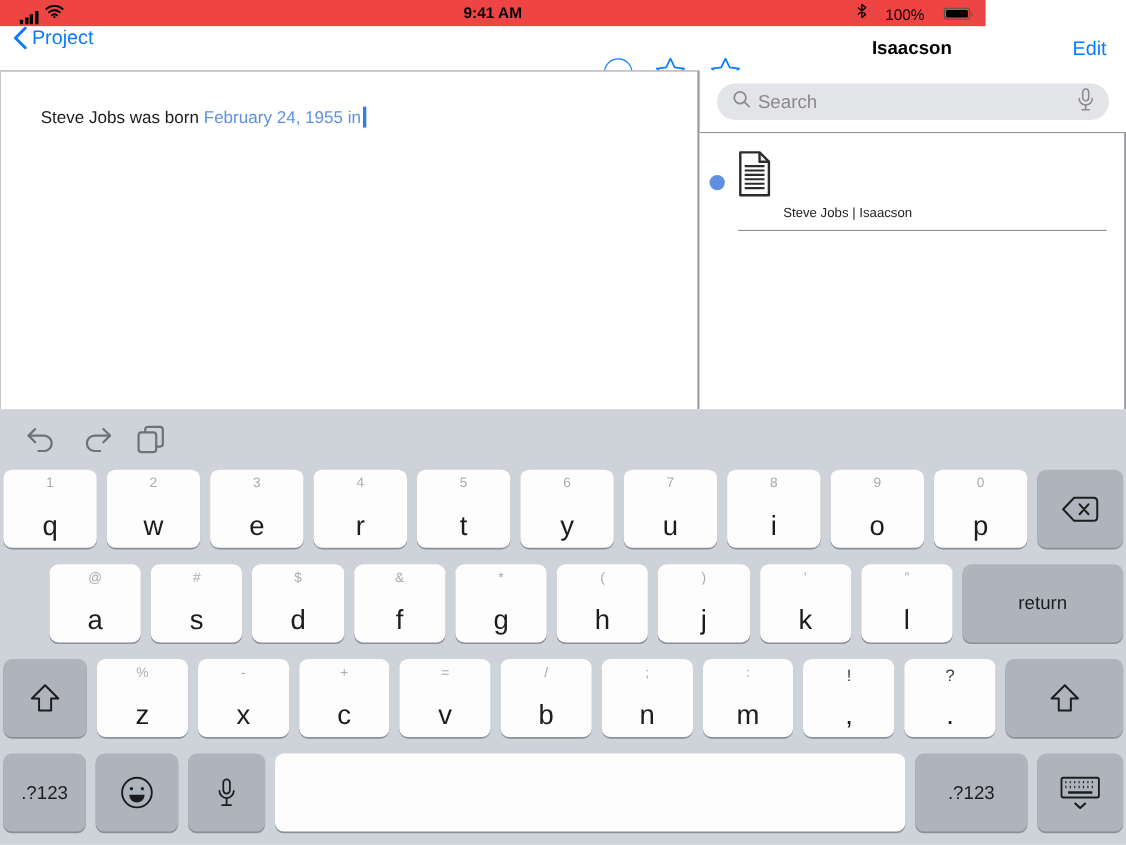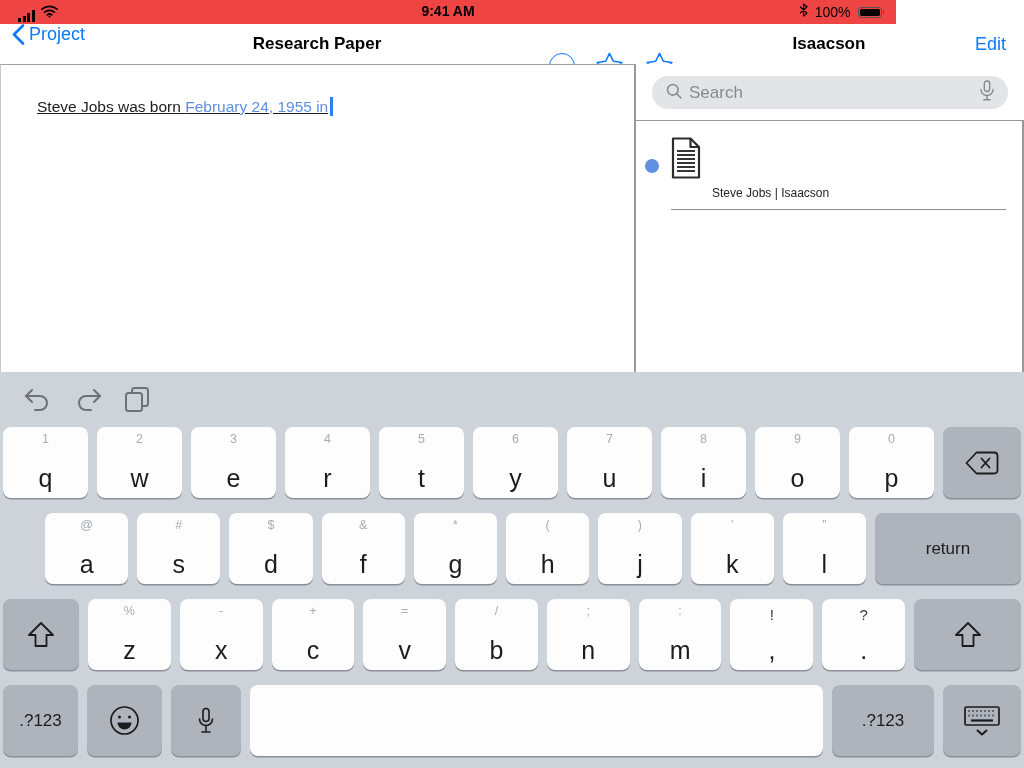--- a/index.html
+++ b/index.html
@@ -3,38 +3,38 @@
 <meta charset="utf-8">
 <style>
   * { margin:0; padding:0; box-sizing:border-box; }
   html,body { width:1024px; height:768px; }
   body { font-family:"Liberation Sans", sans-serif; background:#fff; position:relative; overflow:hidden; color:#1d1d1f; }
 
   
   .status-bar { position:absolute; top:0; left:0; width:896px; height:24px; background:#ef4444; }
   .sb-left { position:absolute; left:18px; top:4px; display:flex; align-items:flex-end; gap:6px; }
   .sb-time { position:absolute; left:0; right:0; top:3px; text-align:center; font-size:14px; font-weight:700; color:#000; }
-  .sb-right { position:absolute; right:12px; top:3px; display:flex; align-items:center; gap:7px; }
+  .sb-right { position:absolute; right:12px; top:3px; display:flex; align-items:center; gap:17px; }
   .sb-pct { font-size:14px; color:#000; }
   .sig-bars { display:flex; align-items:flex-end; gap:1.5px; height:12px; }
   .sig-bars i { display:block; width:3px; background:#000; border-radius:0.5px; }
 
   
   .nav-bar { position:absolute; top:24px; left:0; width:1024px; height:40px; background:#fff; }
   .back-btn { position:absolute; left:12px; top:0; height:40px; display:flex; gap:4px; color:#0a7aff; font-size:18px; cursor:default; }
   .doc-title { position:absolute; left:317px; top:0; transform:translateX(-50%); line-height:40px; font-size:17px; font-weight:700; color:#000; }
   .nav-circle { position:absolute; left:549px; top:29px; width:26px; height:26px; border:1.6px solid #0a7aff; border-radius:50%; }
   .nav-star { position:absolute; top:28px; width:27px; height:27px; }
   .nav-star.s1 { left:596px; } .nav-star.s2 { left:646px; }
   .sources-title { position:absolute; left:829px; top:0; transform:translateX(-50%); line-height:40px; font-size:17px; font-weight:700; color:#000; }
   .edit-btn { position:absolute; right:18px; top:0; line-height:40px; font-size:18px; color:#0a7aff; }
 
   
   .doc-pane { position:absolute; top:64px; left:0; width:634px; height:308px; background:#fff; border-top:1px solid #a0a0a5; border-left:1px solid #c9c9cd; }
-  .doc-text { position:absolute; left:36px; top:32px; font-size:15.5px; color:#1b1b1d; white-space:nowrap;text-decoration:underline; }
+  .doc-text { position:absolute; left:36px; top:32px; font-size:15.5px; color:#1b1b1d; white-space:nowrap; }
   .citation { color:#5f8fe3; }
   .caret { display:inline-block; width:2.5px; height:19px; background:#2f7cf6; vertical-align:-4px; margin-left:2px; }
 
   
   .sources-pane { position:absolute; top:64px; left:634px; width:390px; height:308px; background:#fff; border-left:2px solid #97979c; }
   .search-area { position:relative; height:56px; }
   .search-field { position:absolute; left:16px; right:16px; top:12px; height:33px; background:#e3e4e8; border-radius:16px; display:flex; align-items:center; padding:0 14px; }
   .search-ph { margin-left:7px; font-size:17px; color:#8a8a8e; flex:1; }
   .list-area { position:absolute; top:56px; left:0; right:0; bottom:0; border-top:1px solid #98989c; border-right:2px solid #98989c; background:#fff; }
   .source-item { position:relative; height:90px; }
@@ -107,21 +107,20 @@
 
 <div class="nav-bar">
   <div class="back-btn">
     <span>
       <svg width="13" height="21" viewBox="0 0 13 21" fill="none" stroke="#0a7aff" stroke-width="2.6" stroke-linecap="round" stroke-linejoin="round">
         <path d="M11 1.5 L2 10.5 L11 19.5"></path>
       </svg>
     </span>
     <span>Project</span>
   </div>
-  <div class="doc-title">Research Paper</div>
   <div class="nav-circle"></div>
   <span class="nav-star s1">
     <svg width="27" height="27" viewBox="0 0 24 24" fill="none" stroke="#0a7aff" stroke-width="1.4" stroke-linejoin="round">
       <path d="M12 1.2 L15.4 8.2 L23 9.3 L17.5 14.7 L18.8 22.3 L12 18.7 L5.2 22.3 L6.5 14.7 L1 9.3 L8.6 8.2 Z"></path>
     </svg>
   </span>
   <span class="nav-star s2">
     <svg width="27" height="27" viewBox="0 0 24 24" fill="none" stroke="#0a7aff" stroke-width="1.4" stroke-linejoin="round">
       <path d="M12 1.2 L15.4 8.2 L23 9.3 L17.5 14.7 L18.8 22.3 L12 18.7 L5.2 22.3 L6.5 14.7 L1 9.3 L8.6 8.2 Z"></path>
     </svg>

